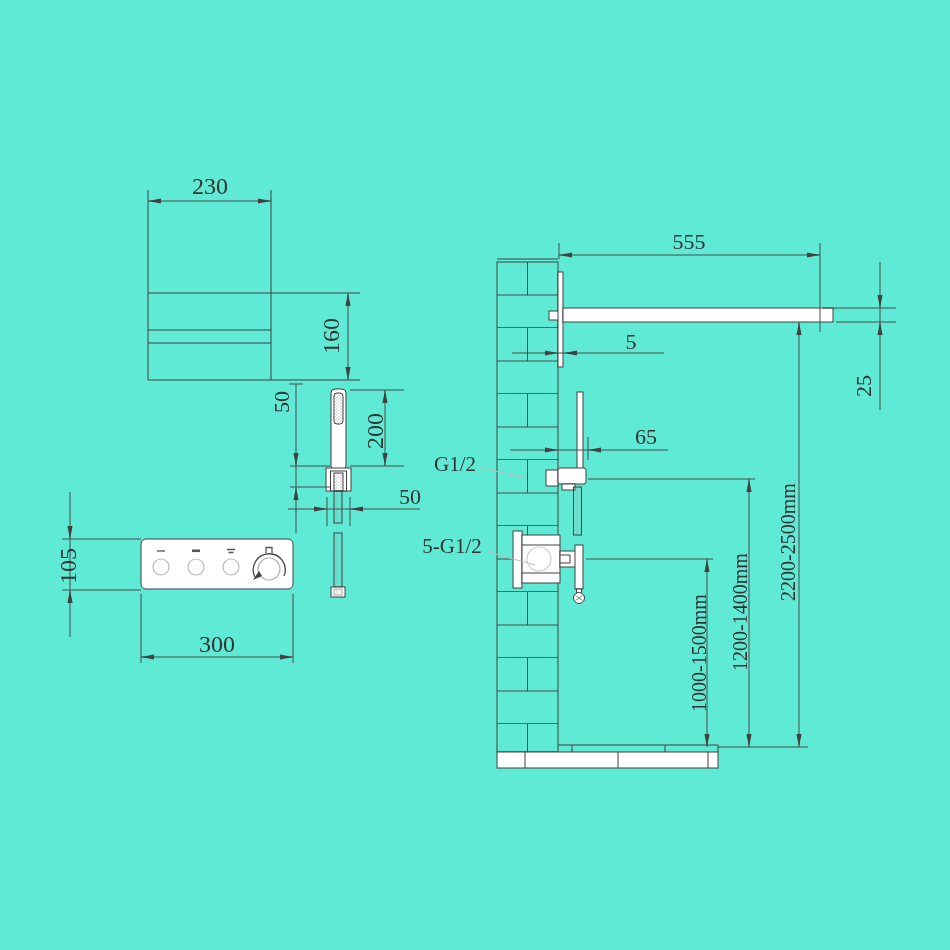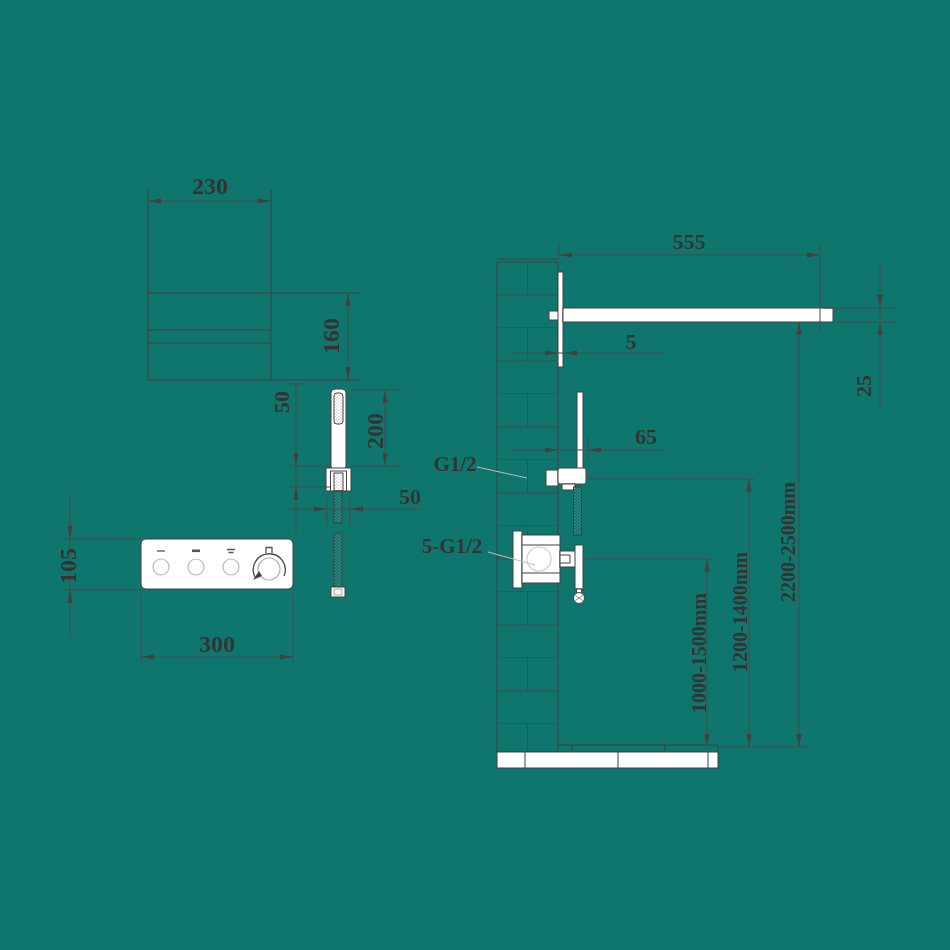--- a/index.html
+++ b/index.html
@@ -1,16 +1,16 @@
 <!DOCTYPE html>
 <html><head>
 <meta charset="utf-8">
 <style>
   html,body{margin:0;padding:0;background:#ffffff;}
-  .stage{position:relative;width:950px;height:950px;background:#0f766e;overflow:hidden;font-weight:bold;}
+  .stage{position:relative;width:950px;height:950px;background:#5eead4;overflow:hidden;}
   svg{position:absolute;left:0;top:0;}
   .ln{stroke:#414141;stroke-width:1;fill:none;}
   .thin{stroke:#4a4a4a;stroke-width:1;fill:none;}
   .shape{fill:#ffffff;stroke:#414141;stroke-width:1;}
   .arr{fill:#414141;stroke:none;}
   .lt{stroke:#bdbdbd;stroke-width:1;fill:none;}
   .ltshape{fill:#ffffff;stroke:#b8b8b8;stroke-width:1.2;}
   .icon{stroke:#555555;stroke-width:1.3;fill:none;}
   .iconfill{fill:#555555;stroke:none;}
   .txt{fill:#333333;font-family:"Liberation Serif",serif;}

